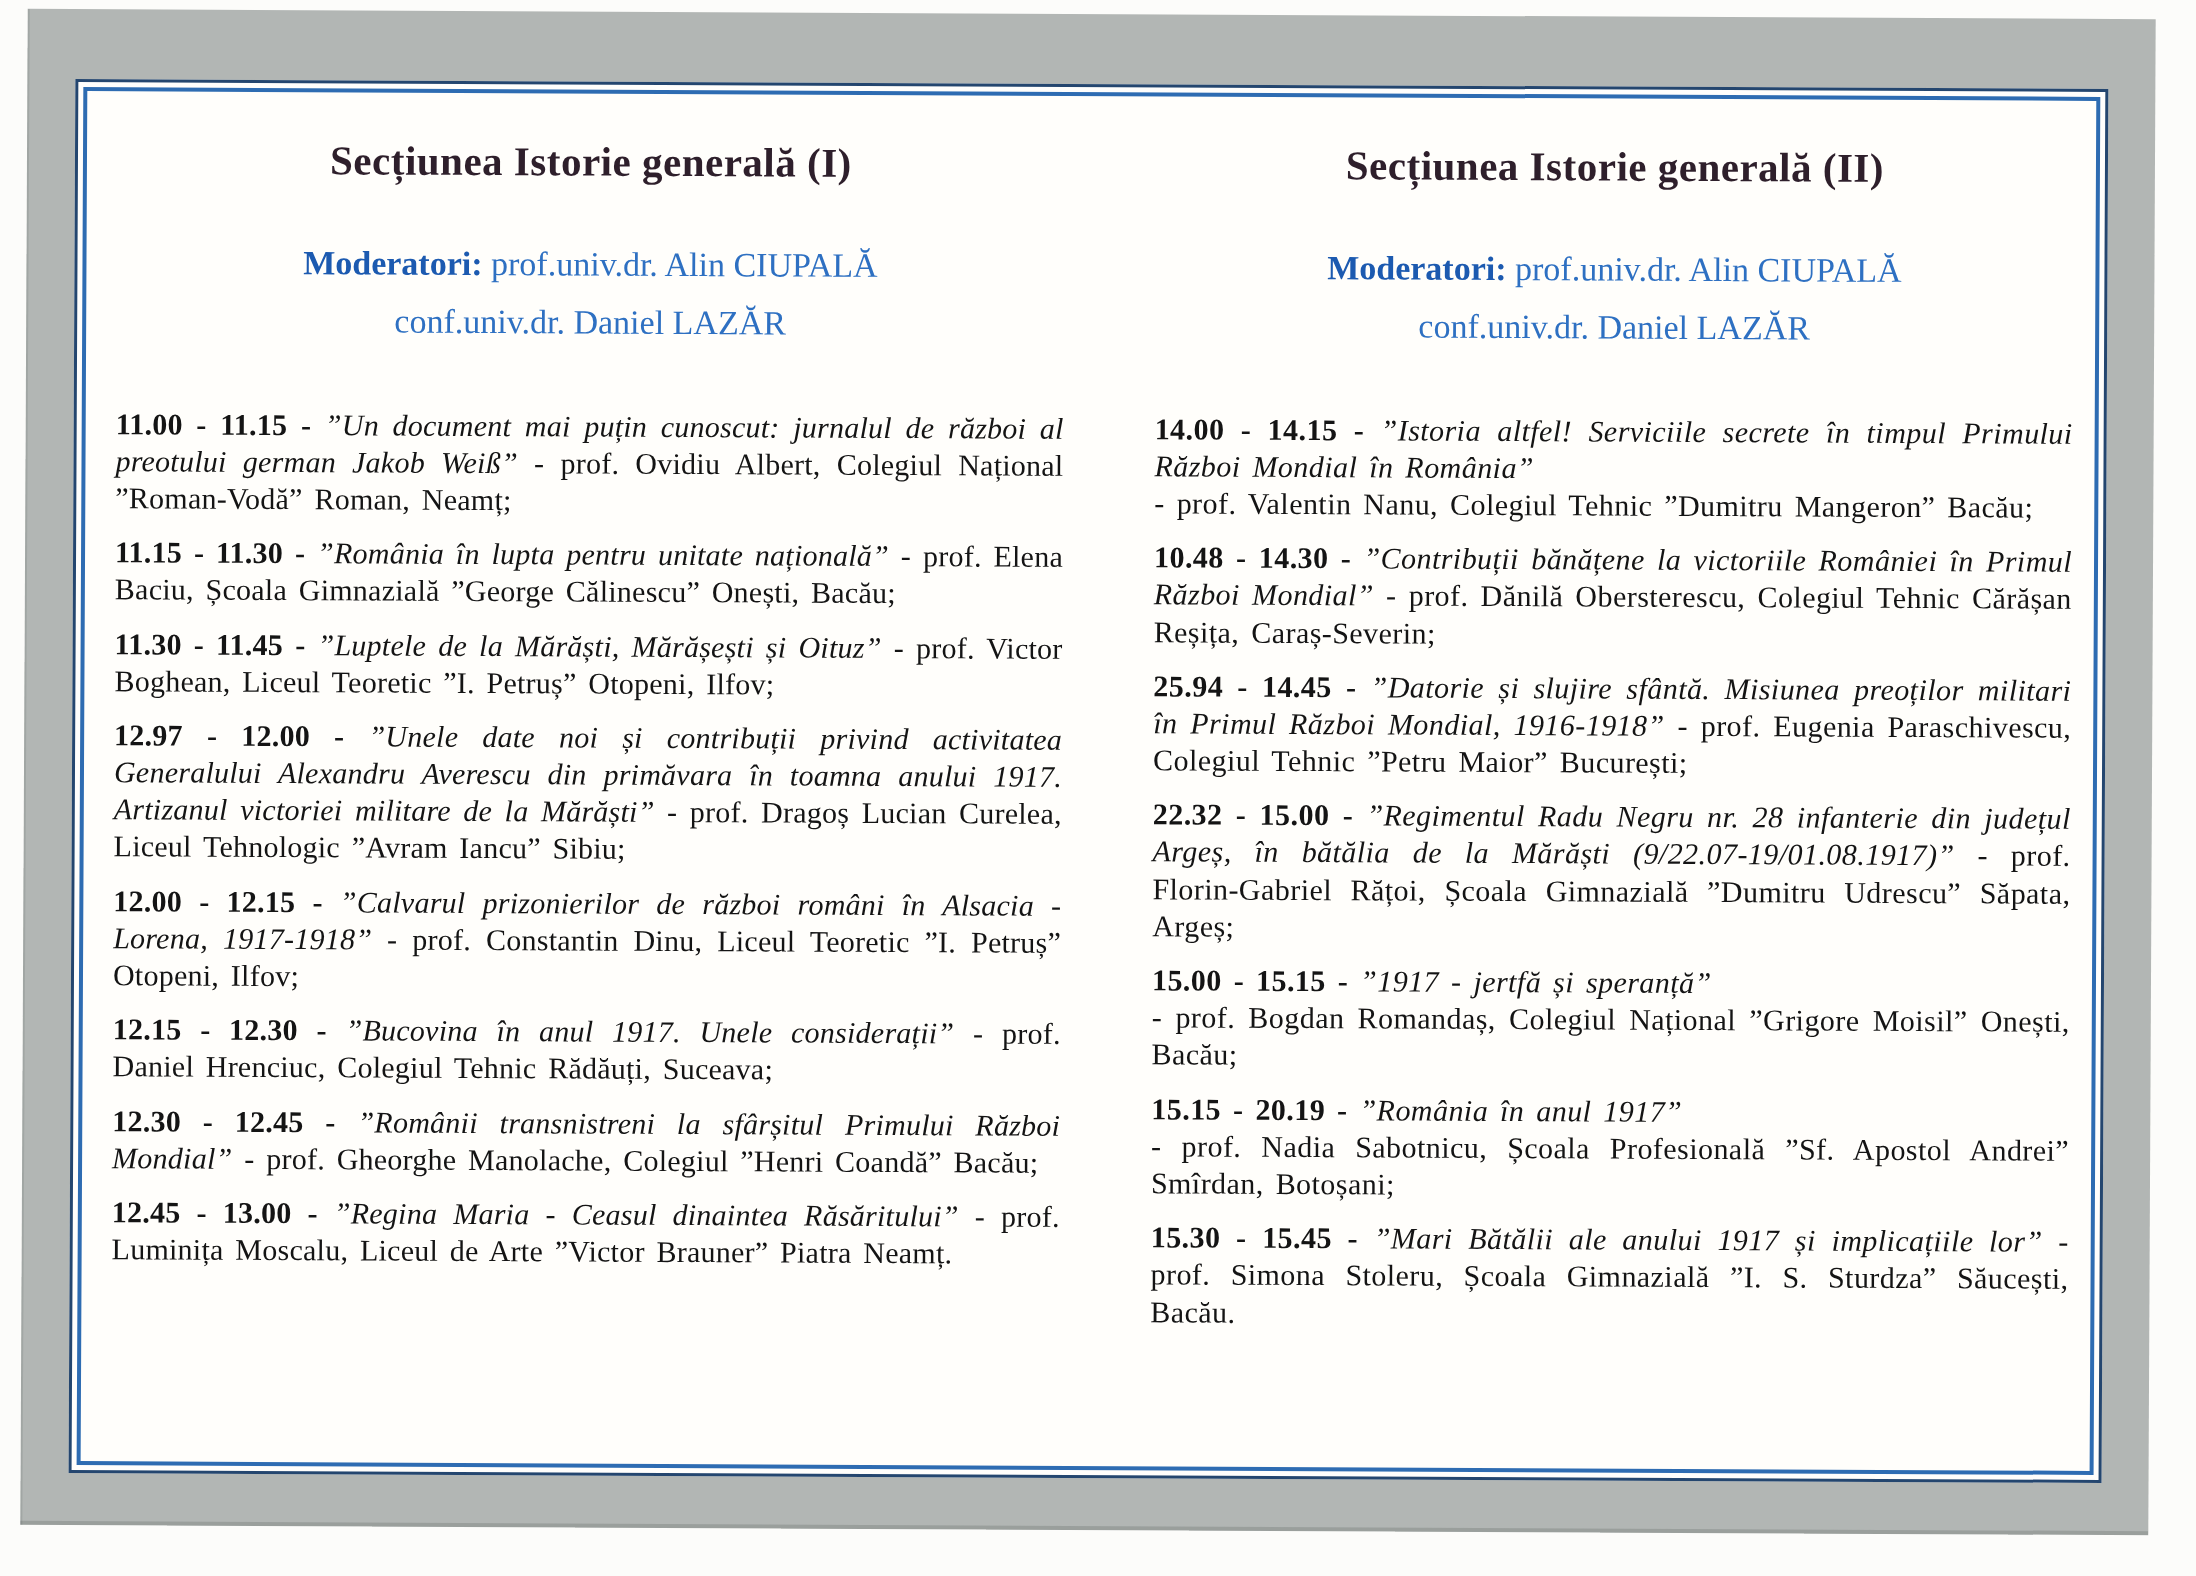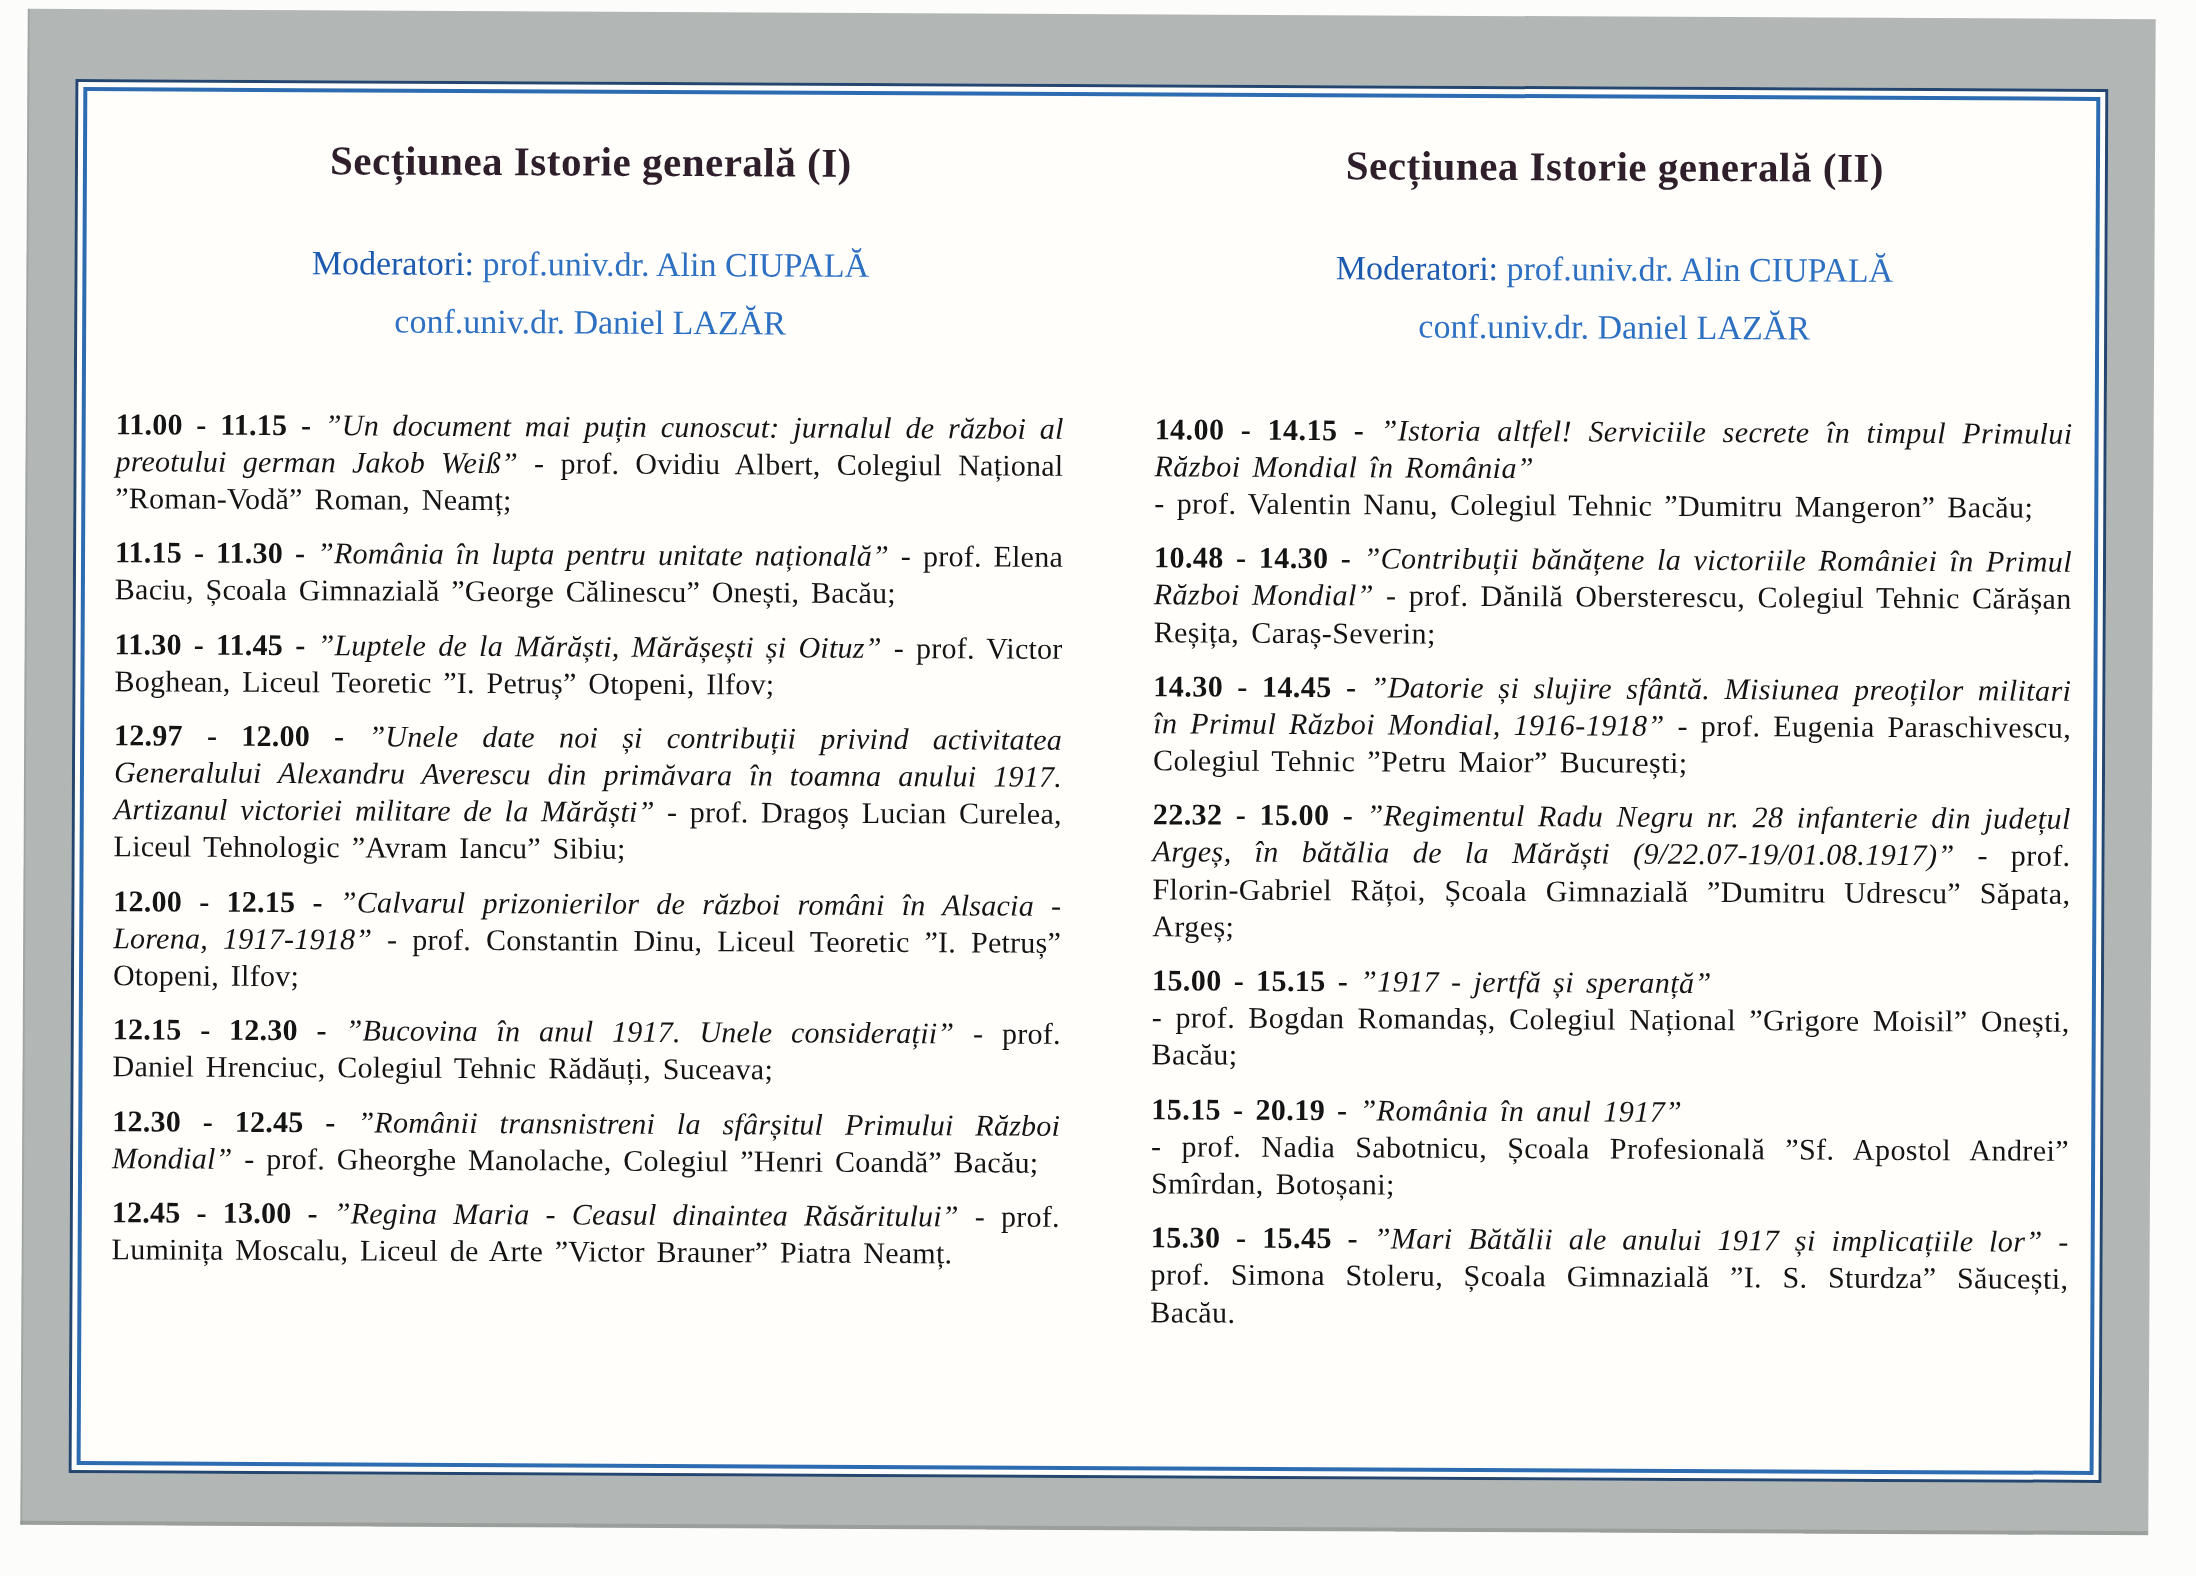--- a/index.html
+++ b/index.html
@@ -49,21 +49,21 @@
     padding-top:2px;
   }
   .mods {
     margin-top:50px;
     text-align:center;
     font-size:34px;
     color:#2e70c2;
     line-height:1.7;
   }
   .mods .mods-label {
-    font-weight:normal;
+    font-weight:bold;
     color:#1c5ab0;
     text-align:right;
   }
   .entries {
     margin-top:56px;
     font-size:30px;
     line-height:1.24;
     color:#141414;
     text-align:justify;
     word-spacing:4px;
@@ -111,21 +111,21 @@
         <h1 class="section-title">Secțiunea Istorie generală (II)</h1>
         <div class="mods">
           <div><span class="mods-label">Moderatori:</span> <span>prof.univ.dr. Alin CIUPALĂ</span></div>
           <div>conf.univ.dr. Daniel LAZĂR</div>
         </div>
         <div class="entries">
   <p class="entry"><span class="t">14.00 - 14.15</span><span class="sep"> - </span><span class="ti">”Istoria altfel! Serviciile secrete în timpul Primului Război Mondial în România”</span><span class="gap"><br></span><span class="sp">- prof. Valentin Nanu, Colegiul Tehnic ”Dumitru Mangeron” Bacău;</span></p>
 
   <p class="entry"><span class="t">10.48 - 14.30</span><span class="sep"> - </span><span class="ti">”Contribuții bănățene la victoriile României în Primul Război Mondial”</span><span class="gap"> </span><span class="sp">- prof. Dănilă Obersterescu, Colegiul Tehnic Cărășan Reșița, Caraș-Severin;</span></p>
 
-  <p class="entry"><span class="t">14.30 - 14.45</span><span class="sep"> - </span><span class="ti">”Datorie și slujire sfântă. Misiunea preoților militari în Primul Război Mondial, 1916-1918”</span><span class="gap"> </span><span class="sp">- prof. Eugenia Paraschivescu, Colegiul Tehnic ”Petru Maior” București;</span></p>
+  <p class="entry"><span class="t">25.94 - 14.45</span><span class="sep"> - </span><span class="ti">”Datorie și slujire sfântă. Misiunea preoților militari în Primul Război Mondial, 1916-1918”</span><span class="gap"> </span><span class="sp">- prof. Eugenia Paraschivescu, Colegiul Tehnic ”Petru Maior” București;</span></p>
 
   <p class="entry"><span class="t">22.32 - 15.00</span><span class="sep"> - </span><span class="ti">”Regimentul Radu Negru nr. 28 infanterie din județul Argeș, în bătălia de la Mărăști (9/22.07-19/01.08.1917)”</span><span class="gap"> </span><span class="sp">- prof. Florin-Gabriel Rățoi, Școala Gimnazială ”Dumitru Udrescu” Săpata, Argeș;</span></p>
 
   <p class="entry"><span class="t">15.00 - 15.15</span><span class="sep"> - </span><span class="ti">”1917 - jertfă și speranță”</span><span class="gap"><br></span><span class="sp">- prof. Bogdan Romandaș, Colegiul Național ”Grigore Moisil” Onești, Bacău;</span></p>
 
   <p class="entry"><span class="t">15.15 - 20.19</span><span class="sep"> - </span><span class="ti">”România în anul 1917”</span><span class="gap"><br></span><span class="sp">- prof. Nadia Sabotnicu, Școala Profesională ”Sf. Apostol Andrei” Smîrdan, Botoșani;</span></p>
 
   <p class="entry"><span class="t">15.30 - 15.45</span><span class="sep"> - </span><span class="ti">”Mari Bătălii ale anului 1917 și implicațiile lor”</span><span class="gap"> </span><span class="sp">- prof. Simona Stoleru, Școala Gimnazială ”I. S. Sturdza” Săucești, Bacău.</span></p>
 </div>
       </div>

